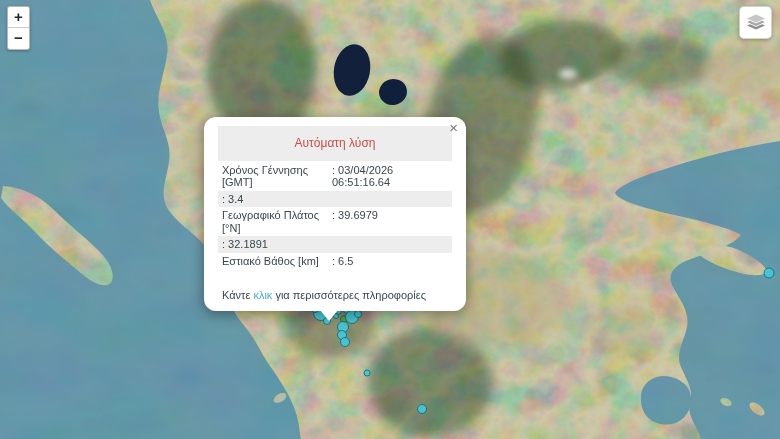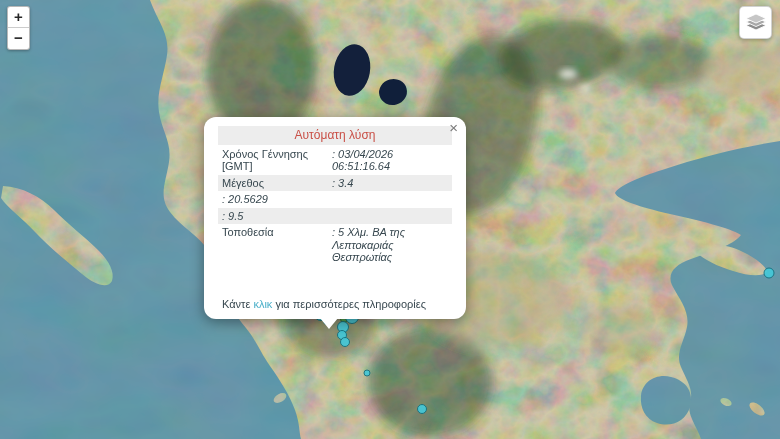--- a/index.html
+++ b/index.html
@@ -16,26 +16,26 @@
   .zoom-btn{width:100%;height:21px;line-height:20px;text-align:center;font-size:15px;font-weight:bold;color:#262626;cursor:pointer;user-select:none;box-sizing:border-box;}
   .zoom-btn:first-child{border-bottom:1px solid #ccc;}
 
   
   .layers-control{position:absolute;right:8px;top:6px;width:31px;height:31px;background:#fff;border:1px solid rgba(0,0,0,.18);border-radius:5px;box-shadow:0 1px 4px rgba(0,0,0,.3);display:flex;align-items:center;justify-content:center;cursor:pointer;z-index:40;}
 
   
   .popup{position:absolute;left:204px;top:117px;width:262px;background:#fff;border-radius:12px;box-shadow:0 3px 14px rgba(0,0,0,.4);padding:9px 14px 7px;box-sizing:border-box;color:#37474f;font-size:11px;line-height:12.5px;z-index:50;}
   .popup-tail{position:absolute;bottom:-10px;left:116px;width:0;height:0;border-left:9px solid transparent;border-right:9px solid transparent;border-top:11px solid #fff;}
   .popup-close{position:absolute;top:3px;right:8px;font-size:15px;color:#7a7a7a;cursor:pointer;line-height:15px;}
-  .popup-title{background:#ededed;text-align:center;font-size:12px;padding:3px 2px;margin-bottom:1px;}
+  .popup-title{background:#ededed;text-align:center;font-size:12px;padding:11px 2px;margin-bottom:1px;}
   .row{display:flex;}
   .row:nth-child(even){background:#ededed;}
   .row .lbl{flex:0 0 104px;padding:2px 2px 2px 4px;}
-  .row .val{flex:1;padding:2px 2px 2px 4px;font-style:italic;}
-  .popup-footer{padding:20px 2px 2px 4px;margin-top:12px;}
+  .row .val{flex:1;padding:2px 2px 2px 4px;}
+  .popup-footer{padding:20px 2px 2px 4px;}
   .popup-footer .link{cursor:pointer;}
 </style>
 </head>
 <body>
 
 <div id="map-root">
 
   <svg id="basemap" width="780" height="439" viewBox="0 0 780 439" xmlns="http://www.w3.org/2000/svg">
     <defs>
       <filter id="terrainF" x="0" y="0" width="780" height="439" filterUnits="userSpaceOnUse">
@@ -141,31 +141,31 @@
 
   <div class="popup">
     <div class="popup-close">×</div>
     <div class="popup-title" style="color: rgb(201, 79, 70);">Αυτόματη λύση</div>
     <div>
       <div class="row">
         <span class="lbl">Χρόνος Γέννησης [GMT]</span>
         <span class="val">: 03/04/2026 06:51:16.64</span>
       </div>
       <div class="row">
-        <span class="lbl">Μέγεθος</span>
         <span class="val">: 3.4</span>
       </div>
       <div class="row">
-        <span class="val">: 20.5629</span>
+        <span class="lbl">Γεωγραφικό Πλάτος [°N]</span>
+        <span class="val">: 39.6979</span>
       </div>
       <div class="row">
-        <span class="val">: 9.5</span>
+        <span class="val">: 32.1891</span>
       </div>
       <div class="row">
-        <span class="lbl">Τοποθεσία</span>
-        <span class="val">: 5 Χλμ. ΒΑ της Λεπτοκαριάς Θεσπρωτίας</span>
+        <span class="lbl">Εστιακό Βάθος [km]</span>
+        <span class="val">: 6.5</span>
       </div>
     </div>
     <div class="popup-footer"><span>Κάντε </span><span class="link" style="color: rgb(74, 175, 201);">κλικ</span><span> για περισσότερες πληροφορίες</span></div>
     <div class="popup-tail"></div>
   </div>
 
 </div>
 
 </body></html>

